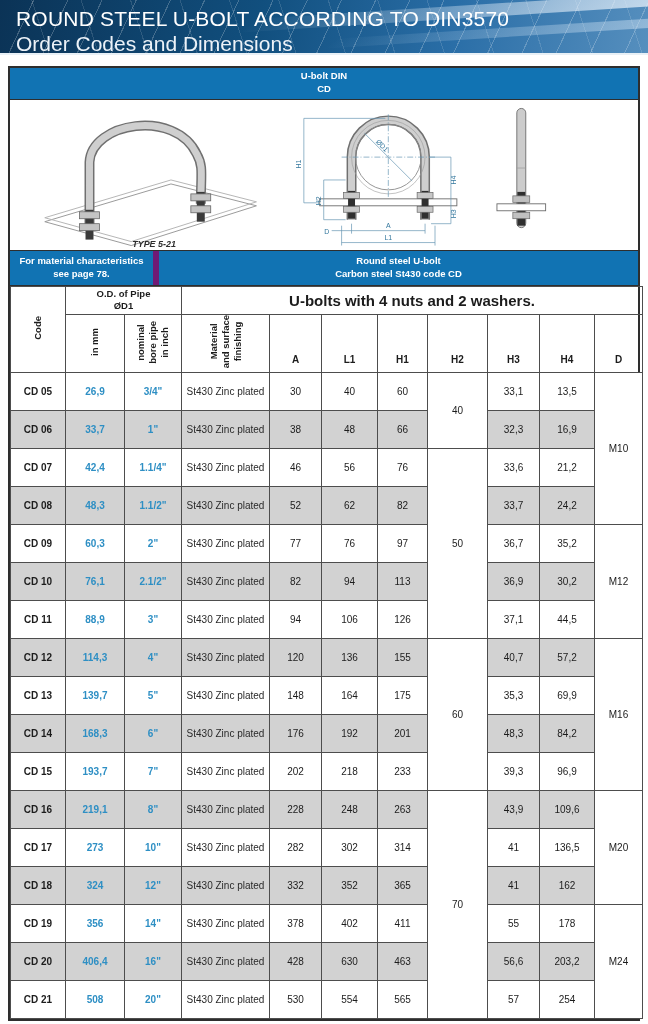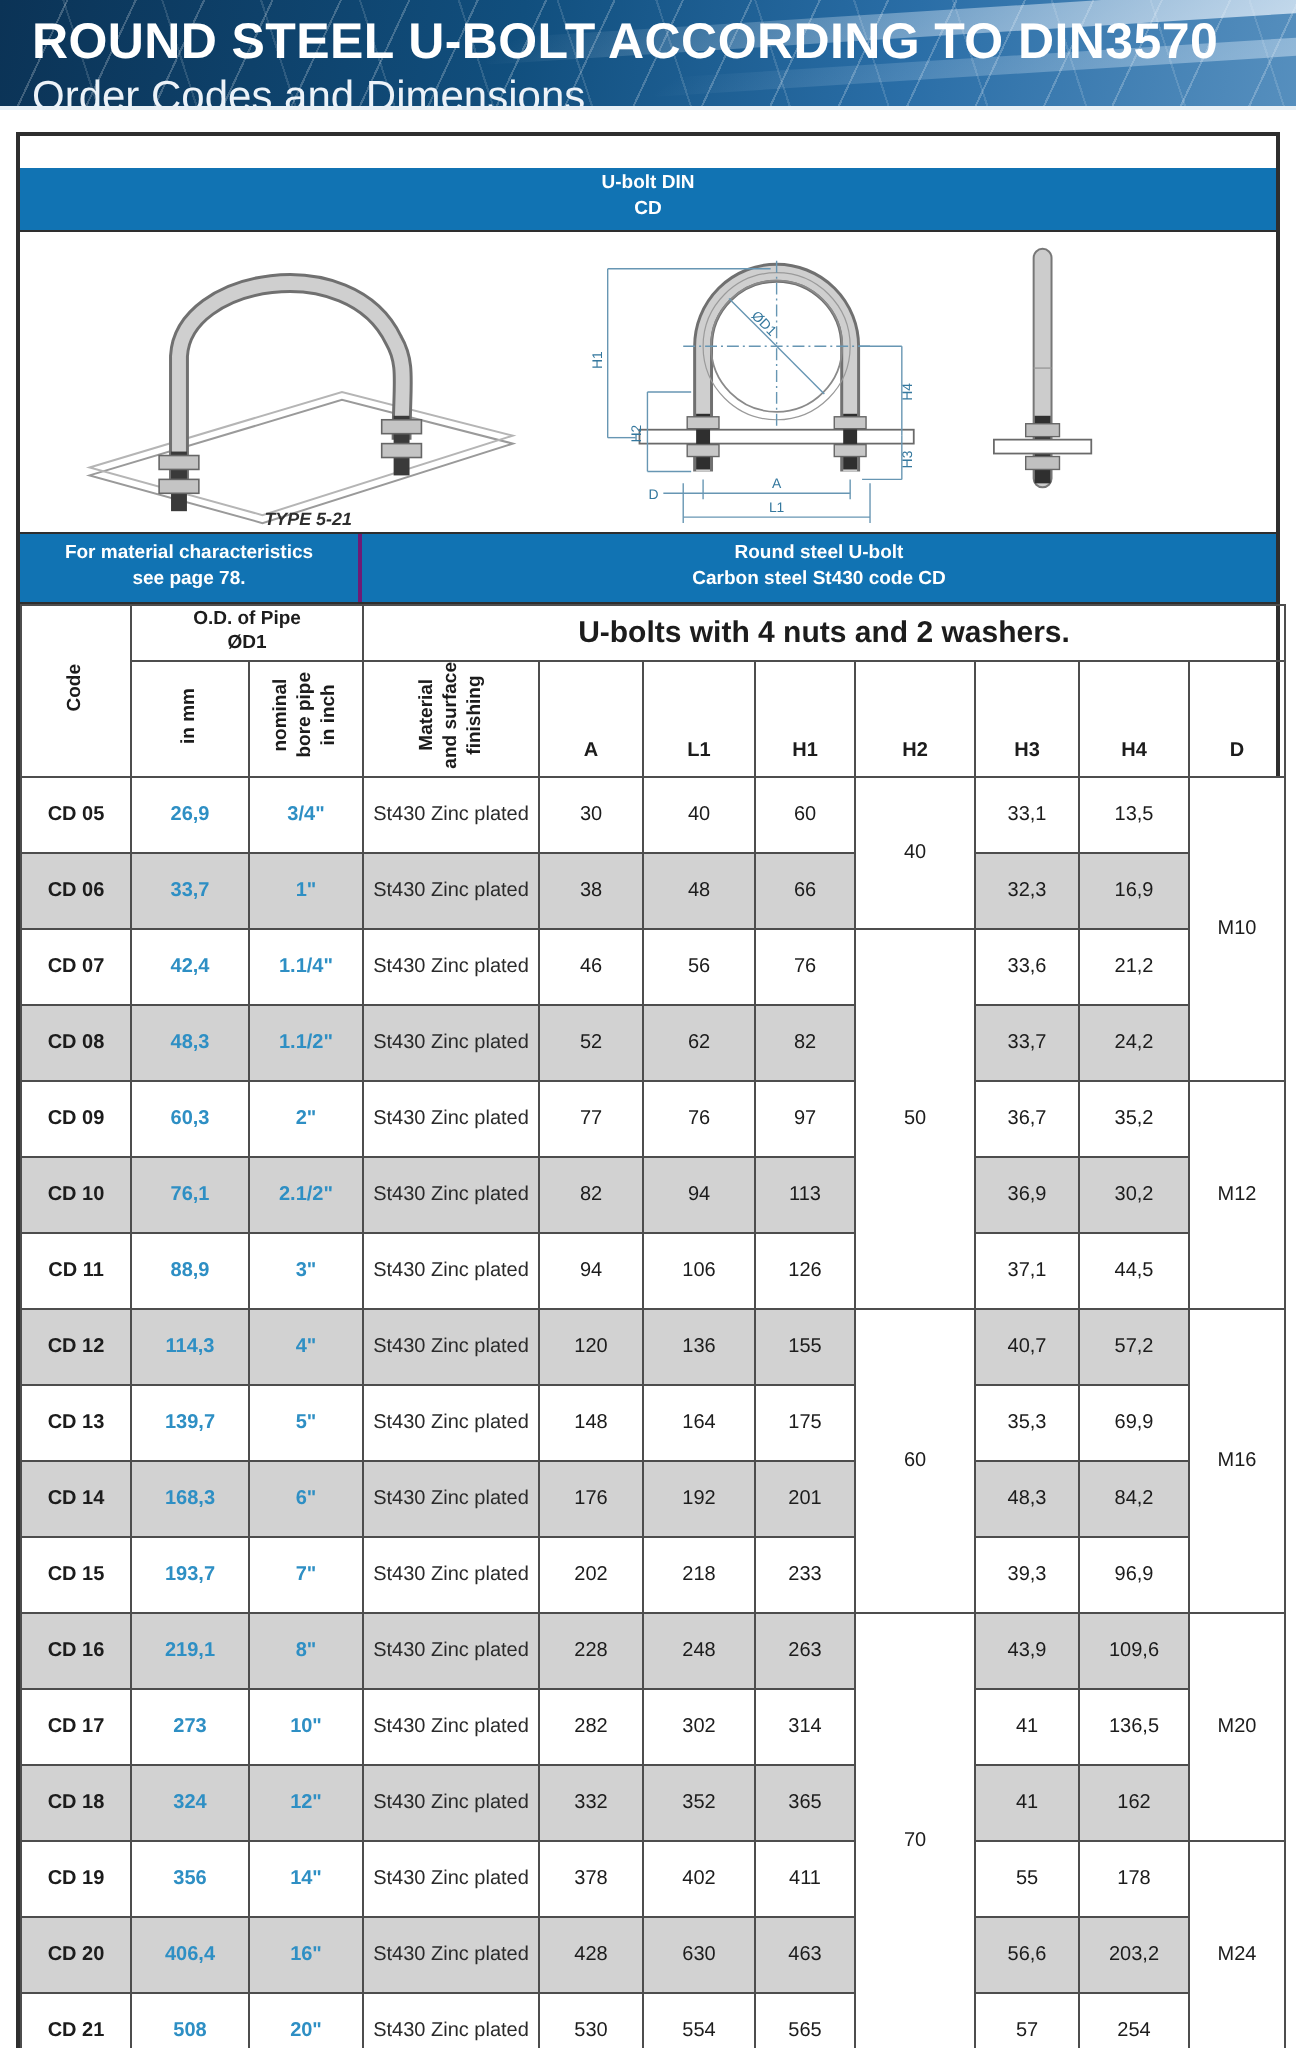--- a/index.html
+++ b/index.html
@@ -19,44 +19,44 @@
   .banner .streak {
     position:absolute; right:-40px; top:4px; width:420px; height:14px;
     background:linear-gradient(90deg, rgba(255,255,255,0), rgba(230,240,250,.85));
     transform:skewX(-55deg) rotate(-4deg); border-radius:8px;
   }
   .banner .streak2 {
     position:absolute; right:-60px; top:26px; width:360px; height:10px;
     background:linear-gradient(90deg, rgba(255,255,255,0), rgba(210,228,244,.6));
     transform:skewX(-55deg) rotate(-4deg); border-radius:8px;
   }
-  .banner h1 { font-size:25px; font-weight:bold; letter-spacing:.2px; position:relative; z-index:2;}
+  .banner h1 { font-size:21px; font-weight:normal; letter-spacing:.2px; position:relative; z-index:2;}
   .banner h2 { font-size:21px; font-weight:normal; color:#ecf2f8; margin-top:1px; position:relative; z-index:2;}
 
   
   .sheet { width:632px; margin:11px 0 0 8px; border:2px solid #2e2e2e; background:#fff; }
 
   .bluebar {
     background:#1173b3; color:#fff; text-align:center; font-weight:bold;
     font-size:9.5px; line-height:1.35; padding:2px 0 3px 0; white-space:pre-line;
   }
-  .product-bar { border-bottom:1px solid #2e2e2e;margin-top:16px; }
+  .product-bar { border-bottom:1px solid #2e2e2e; }
 
   
   .diagram { height:150px; position:relative; background:#fff; display:flex; }
   .diagram svg { display:block; }
   .dimtxt { font-size:7px; fill:#3e7fa0; fill:#35789e; font-family:"Liberation Sans",sans-serif; }
   .dimline { stroke:#6796b3; stroke-width:.7; fill:none; }
   .steel-dark { stroke:#707070; fill:none; }
   .steel-lite { stroke:#cfcfcf; fill:none; }
   .type-label { font-size:9px; font-style:italic; font-weight:bold; fill:#2e2e2e; }
 
   
   .infobars { display:flex; border-top:1px solid #2e2e2e; border-bottom:1px solid #2e2e2e; }
-  .infobars .left  { width:171px; border-right:2px solid #701a75; }
+  .infobars .left  { width:149px; border-right:6px solid #701a75; }
   .infobars .right { flex:1; }
   .infobars .bluebar { height:34px; display:flex; align-items:center; justify-content:center; padding:0; }
 
   
   table.dtable { border-collapse:collapse; table-layout:fixed; width:632px; }
   .dtable td {
     border:1px solid #4d4d4d; text-align:center; vertical-align:middle;
     font-size:10px; color:#1c1c1c; overflow:hidden;
   }
   .dtable .hrow1 { height:28px; }

